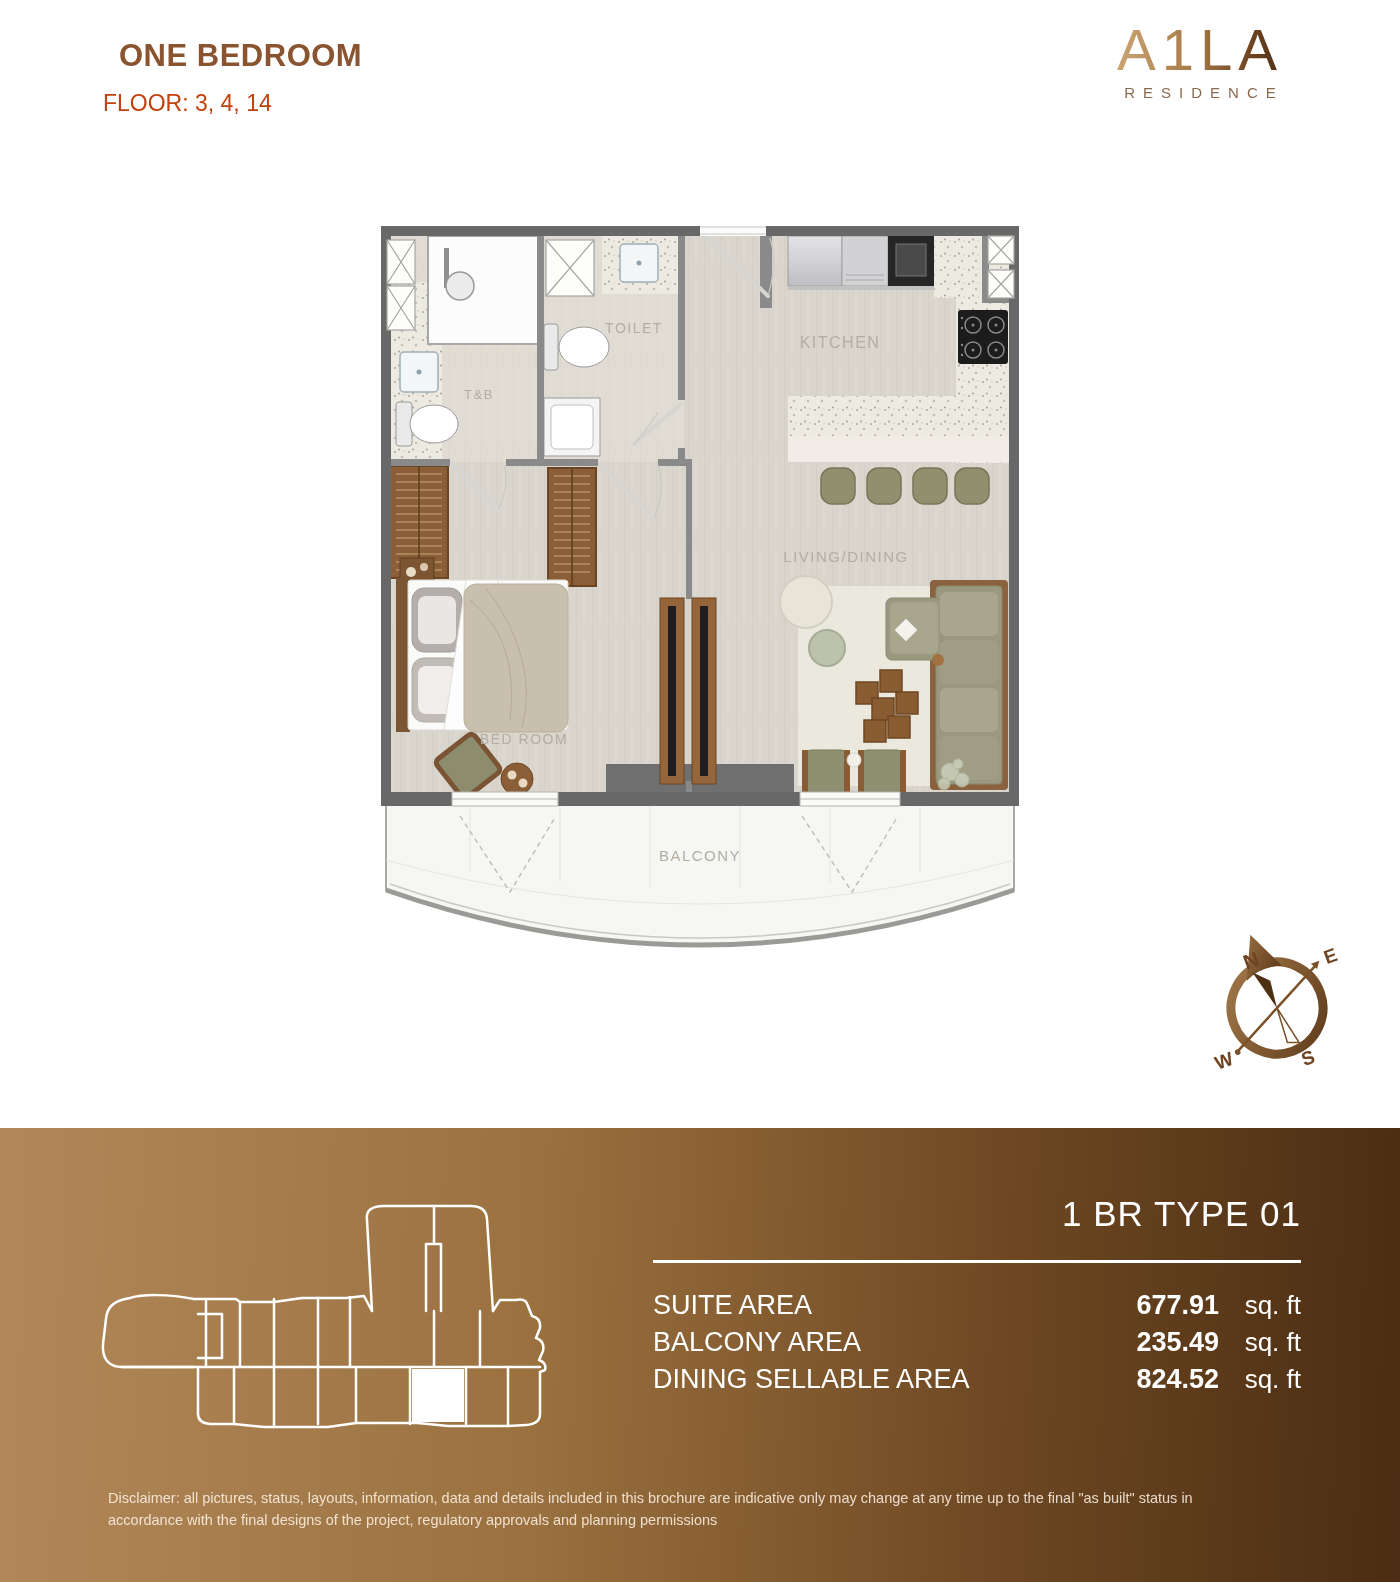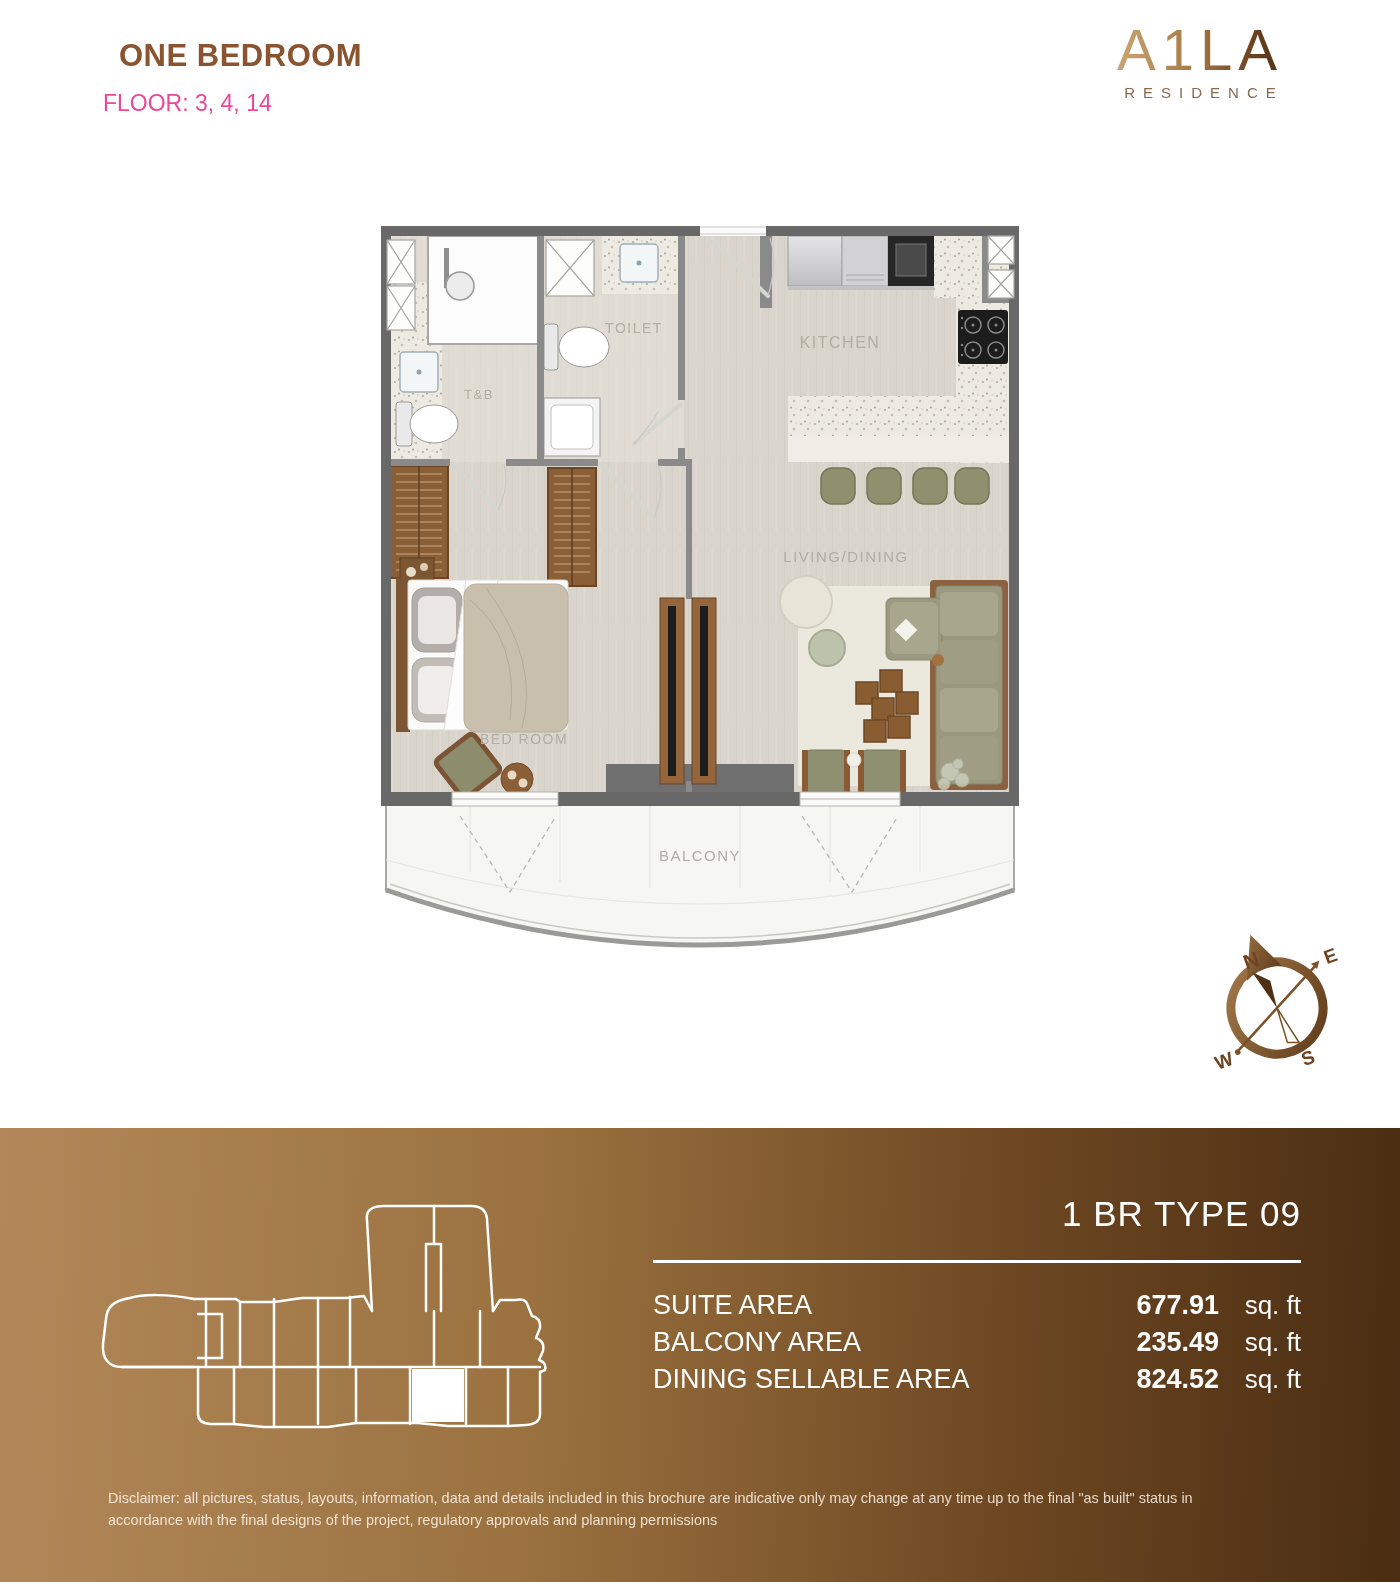--- a/index.html
+++ b/index.html
@@ -1,21 +1,21 @@
 <!DOCTYPE html>
 <html><head>
 <meta charset="utf-8">
 <style>
   html,body{margin:0;padding:0;background:#ffffff;}
   .page{position:relative;width:1400px;height:1582px;background:#ffffff;overflow:hidden;
         font-family:"Liberation Sans",sans-serif;}
   
   .title-block{position:absolute;left:103px;top:22px;}
   .title-block h1{margin:16px;font-size:31px;font-weight:bold;color:#8a5430;letter-spacing:.5px;}
-  .title-block .floors{margin-top:6px;font-size:23px;color:#ec4899;}
+  .title-block .floors{margin-top:6px;font-size:23px;color:#c2410c;}
   .logo-block{position:absolute;left:1080px;top:18px;width:240px;text-align:center;}
   .logo-block .tagline{margin-top:0px;font-size:15px;letter-spacing:8px;color:#8a6a4e;
                        text-indent:8px;}
   
   .plan-svg{position:absolute;left:376px;top:222px;}
   .compass-svg{position:absolute;left:1192px;top:916px;}
   svg text{font-family:"Liberation Sans",sans-serif;}
   .room-label{fill:#b3ada3;letter-spacing:1.5px;text-anchor:middle;}
   
   .footer{position:absolute;left:0;top:1128px;width:1400px;height:454px;
@@ -337,21 +337,21 @@
         <path d="M110,181 V228 Q110,237 122,238 H146 L176,241 H240 L268,237 H330 L360,240 H420 L438,239 Q452,238 452,228 L452,186"></path>
 
         <path d="M118,113 V181 M152,116 V181 M186,113 V181 M230,112 V181 M262,111 V181 M346,125 V181 M392,125 V181"></path>
         <path d="M110,128 H134 V172 H110"></path>
         <path d="M146,181 V238 M186,181 V241 M230,181 V238 M268,181 V237 M322,181 V238 M378,181 V238 M420,181 V240"></path>
       </g>
       <rect x="324" y="183" width="52" height="53" fill="#ffffff"></rect>
     </svg>
 
     <div class="info-block">
-      <div class="unit-type">1 BR TYPE 09</div>
+      <div class="unit-type">1 BR TYPE 01</div>
       <div class="info-line"></div>
       <div class="area-row">
         <span class="lbl">SUITE AREA</span>
         <span class="val">677.91</span>
         <span class="unit">sq. ft</span>
       </div>
       <div class="area-row">
         <span class="lbl">BALCONY AREA</span>
         <span class="val">235.49</span>
         <span class="unit">sq. ft</span>

